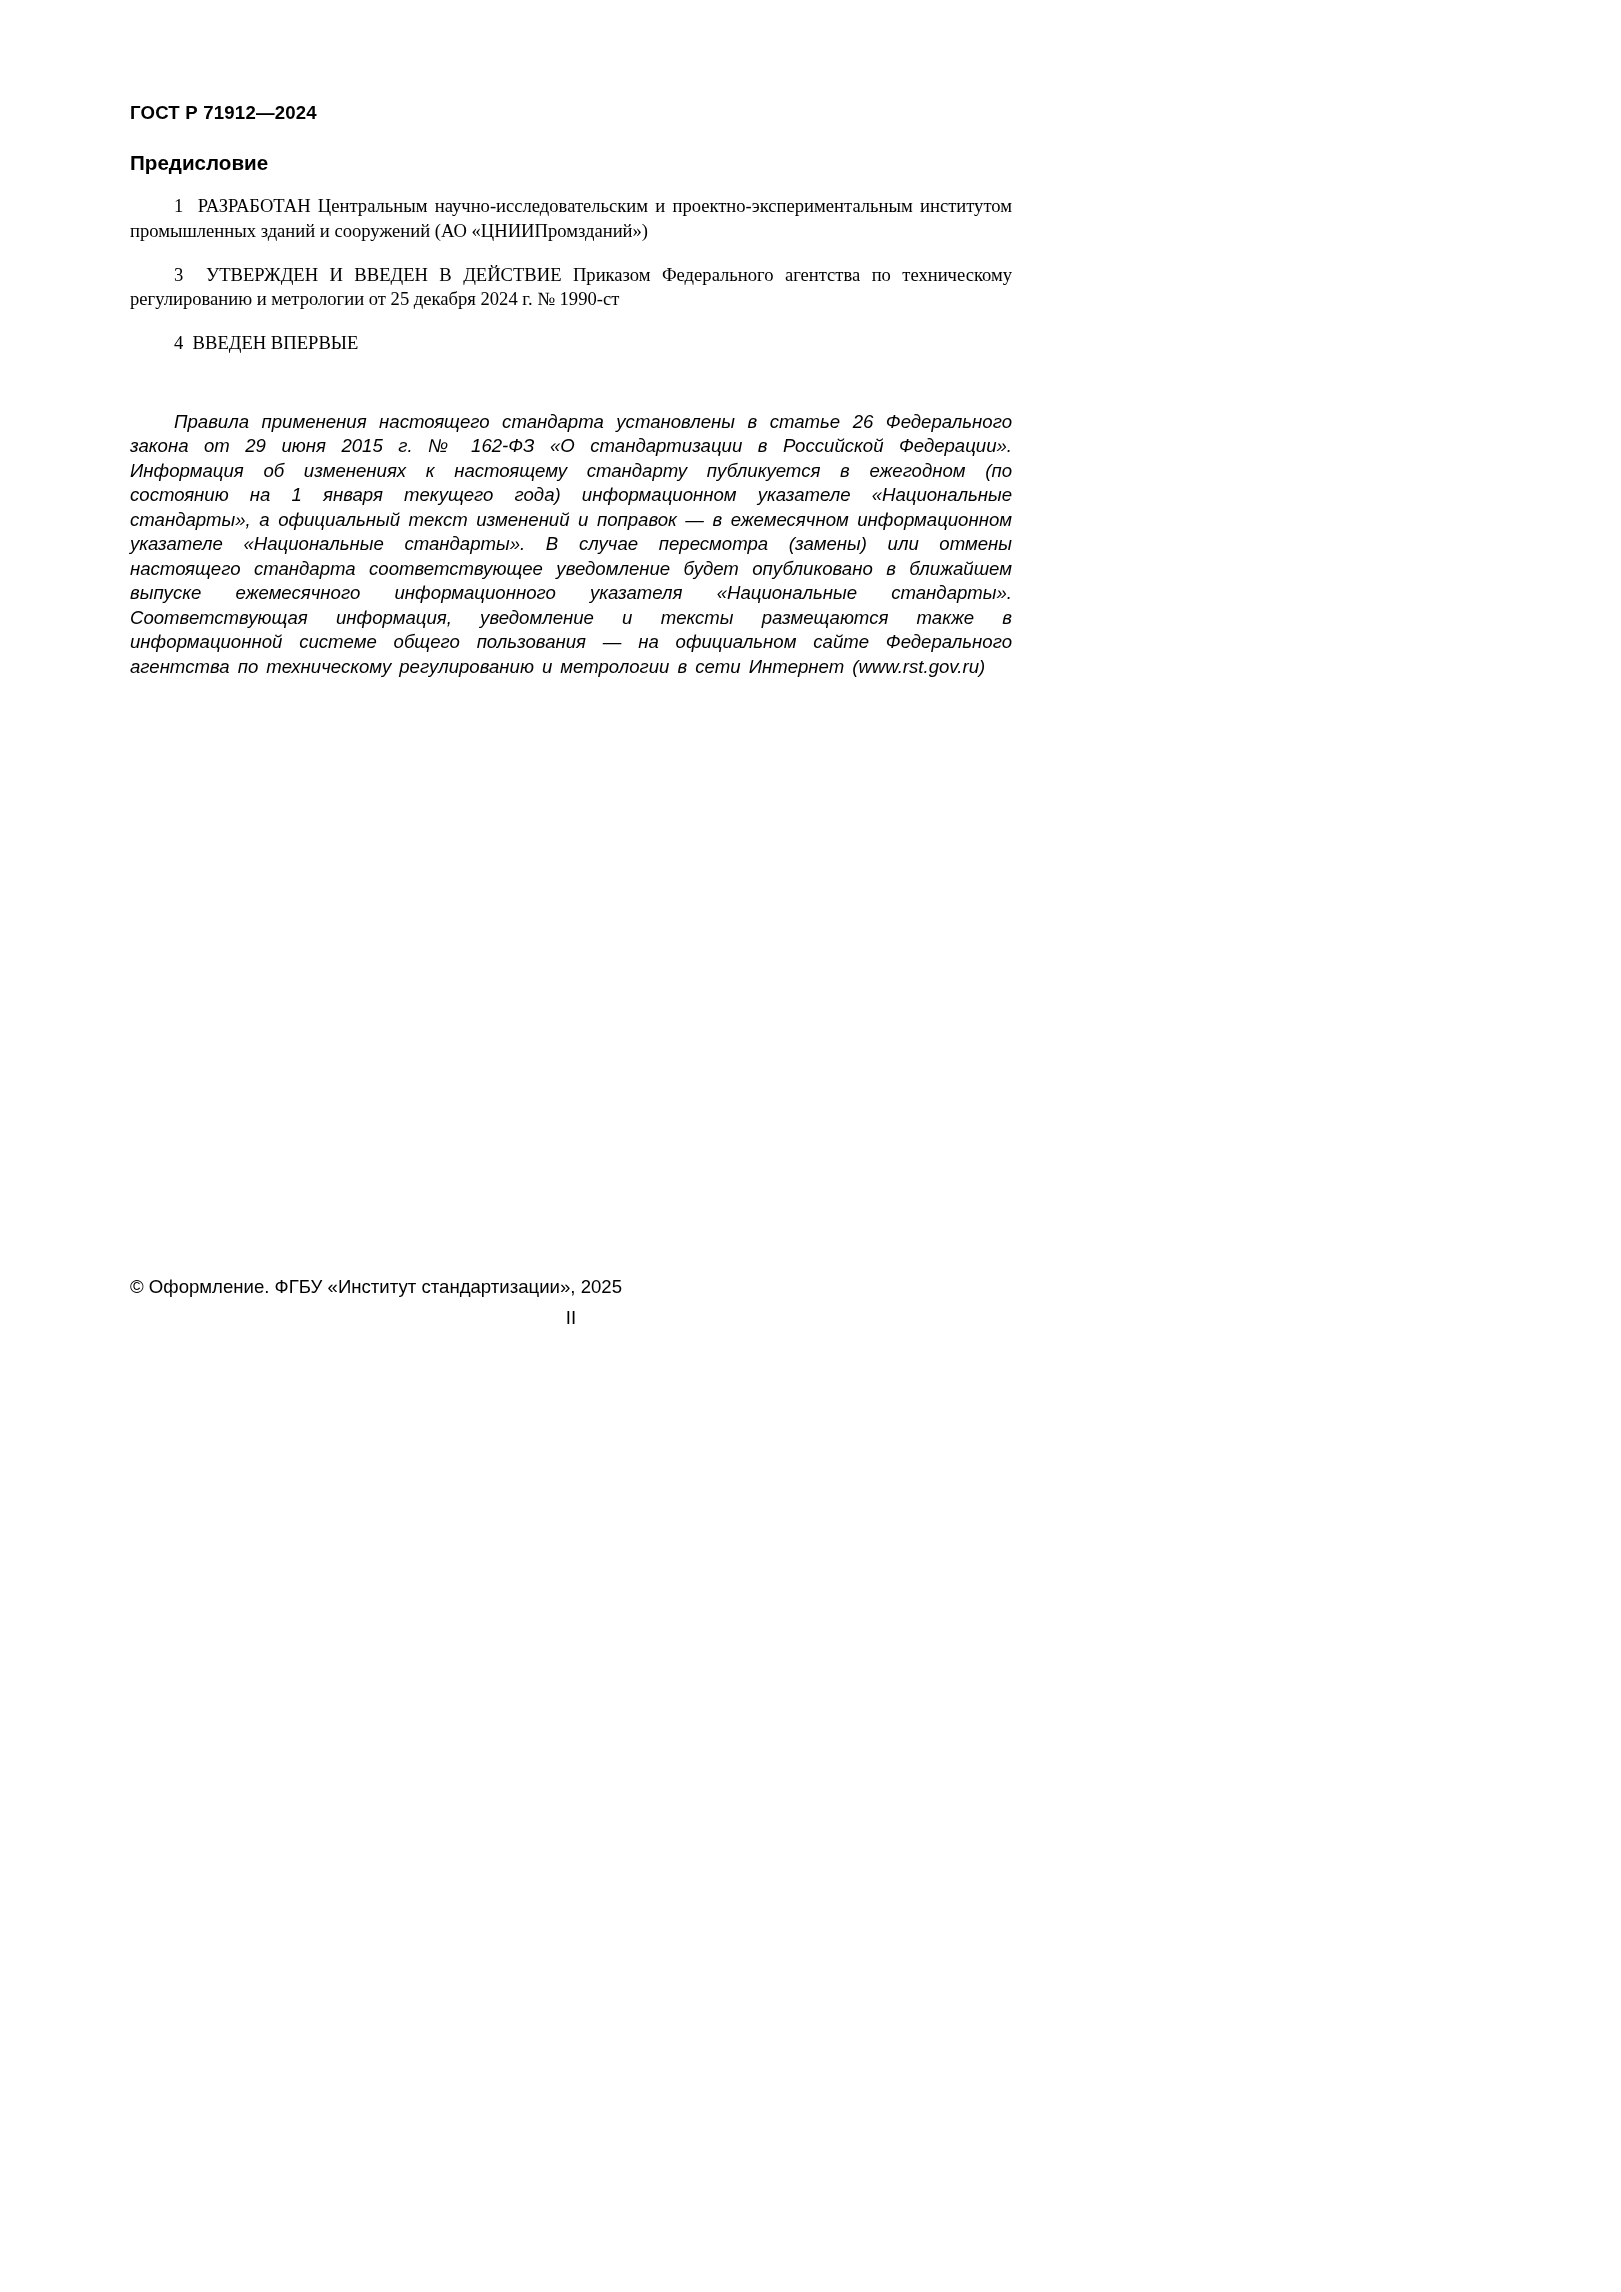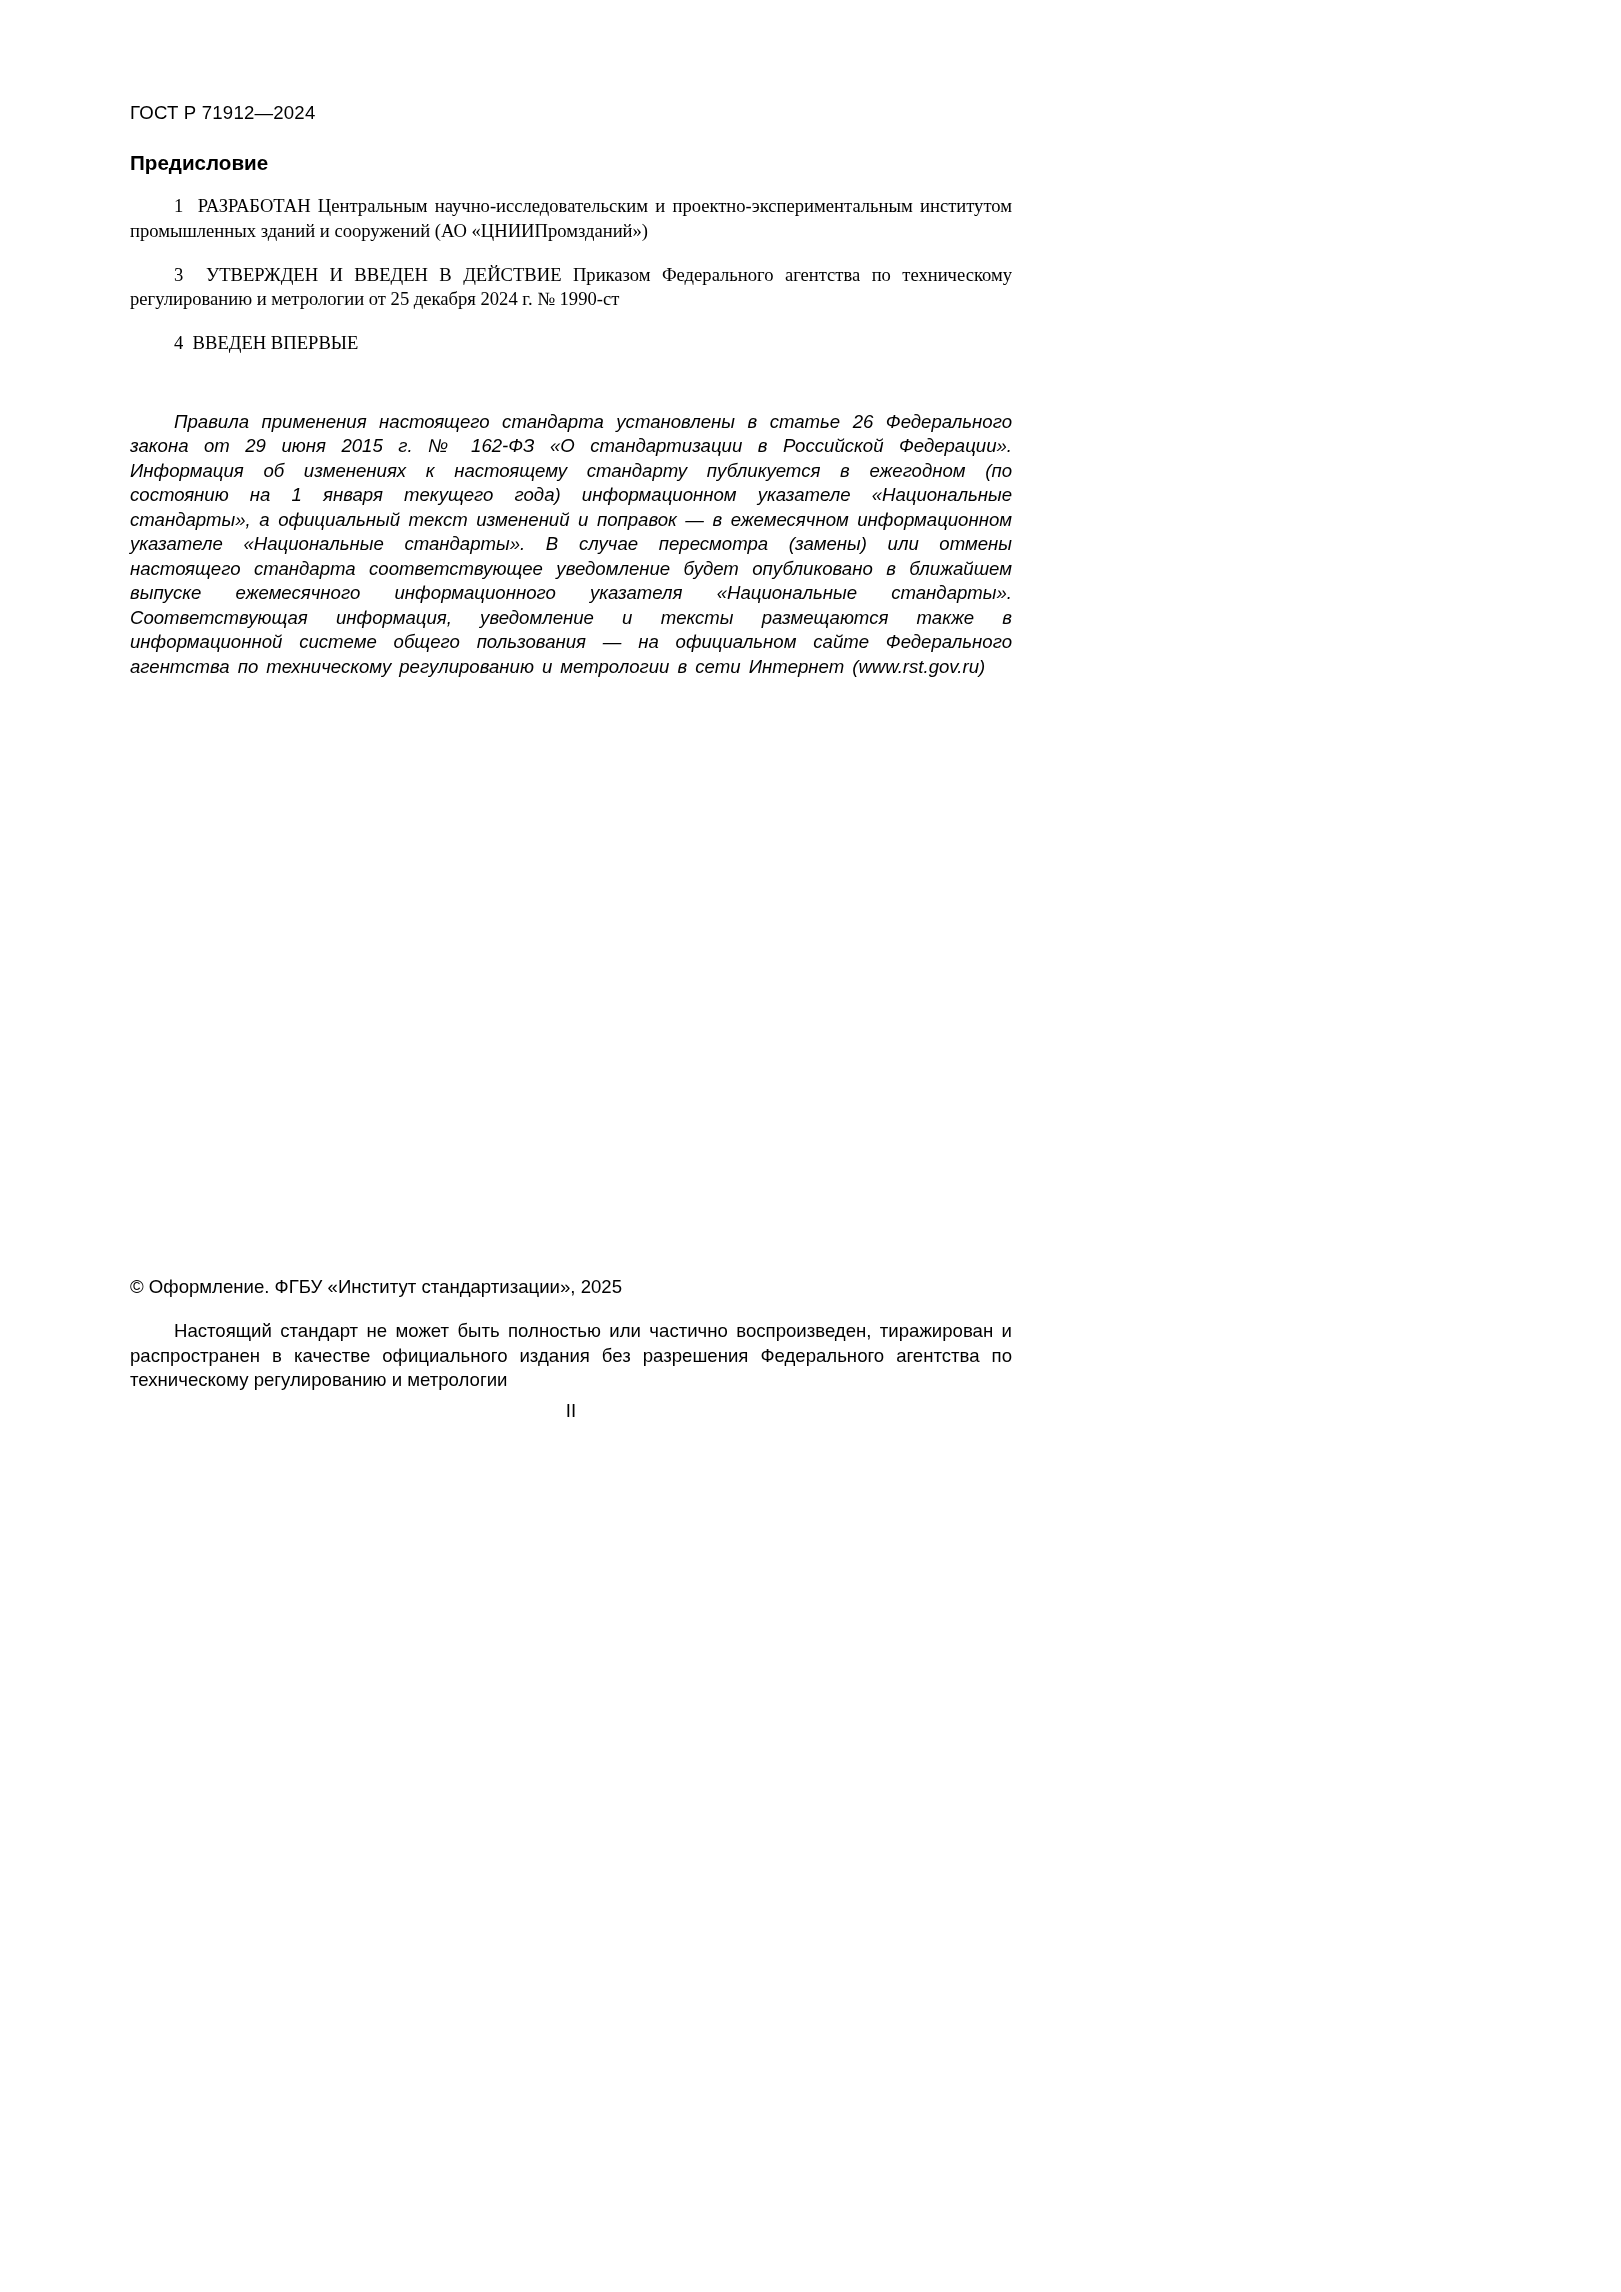--- a/index.html
+++ b/index.html
@@ -20,21 +20,21 @@
     overflow: hidden;
   }
   .content {
     position: absolute;
     left: 130px;
     top: 0;
     width: 882px;
   }
   .doc-code {
     margin-top: 101px;
-    font-weight: normal;
+    font-weight: bold;
     font-size: 18.6px;
     letter-spacing: 0.2px;
   }
   .title {
     margin: 23.5px 0 0 0;
     font-size: 20.6px;
     line-height: 27.4px;
     font-weight: bold;
     text-align: left;
   }
@@ -82,19 +82,18 @@
 
 
     <p class="item">3&nbsp; УТВЕРЖДЕН И ВВЕДЕН В ДЕЙСТВИЕ Приказом Федерального агентства по техническому регулированию и метрологии от 25 декабря 2024 г. № 1990-ст</p>
 
     <p class="item">4&nbsp; ВВЕДЕН ВПЕРВЫЕ</p>
 
     <p class="legal">Правила применения настоящего стандарта установлены в статье 26 Федерального закона от 29 июня 2015 г. № 162-ФЗ «О стандартизации в Российской Федерации». Информация об изменениях к настоящему стандарту публикуется в ежегодном (по состоянию на 1 января текущего года) информационном указателе «Национальные стандарты», а официальный текст изменений и поправок — в ежемесячном информационном указателе «Национальные стандарты». В случае пересмотра (замены) или отмены настоящего стандарта соответствующее уведомление будет опубликовано в ближайшем выпуске ежемесячного информационного указателя «Национальные стандарты». Соответствующая информация, уведомление и тексты размещаются также в информационной системе общего пользования — на официальном сайте Федерального агентства по техническому регулированию и метрологии в сети Интернет (www.rst.gov.ru)</p>
 
     <div class="copyright">© Оформление. ФГБУ «Институт стандартизации», 2025</div>
 
-    <p class="restriction">Настоящий стандарт не может быть полностью или частично воспроизведен, тиражирован и распространен в качестве официального издания без разрешения Федерального агентства по техническому регулированию и метрологии</p>
 
     <div class="page-number">II</div>
 
   </div>
 </div>
 
 
 </body></html>

